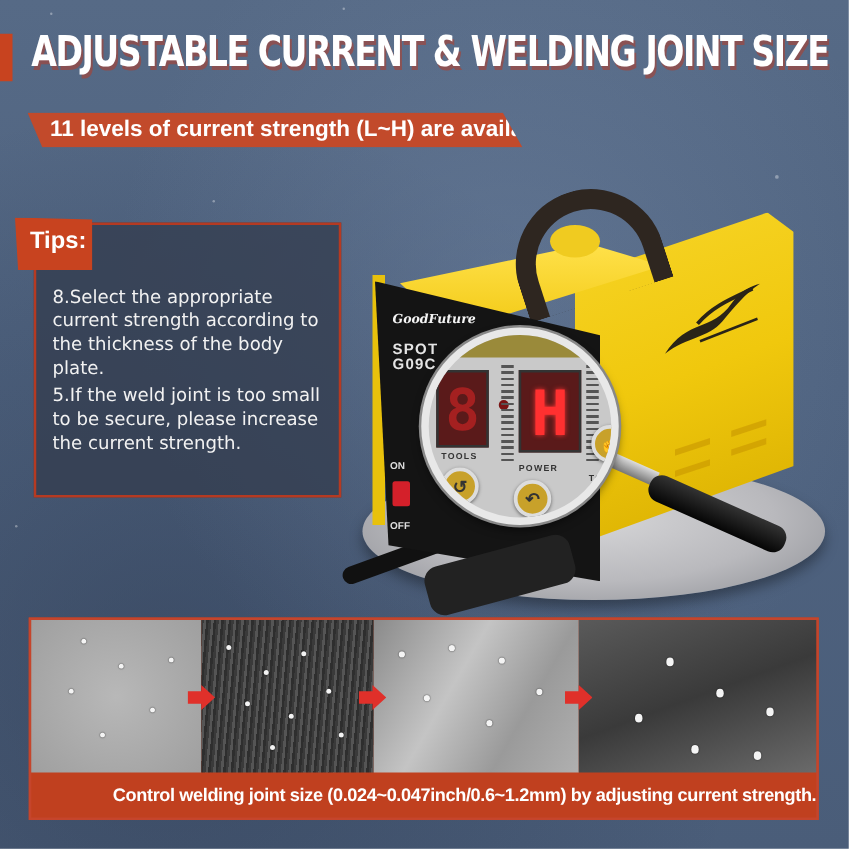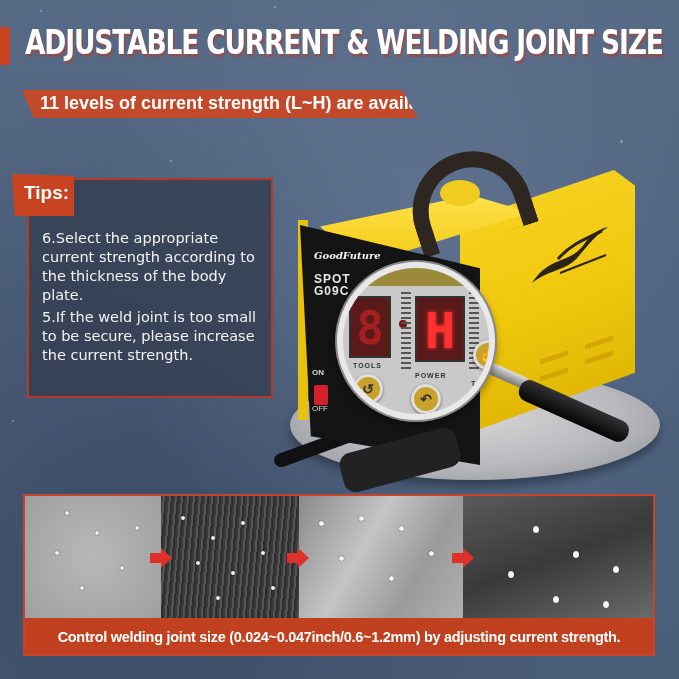--- a/index.html
+++ b/index.html
@@ -41,21 +41,21 @@
   .front{position:absolute;left:10px;top:85px;width:180px;height:240px;background:#141414;
     clip-path:polygon(0 0,100% 18%,100% 100%,6% 88%)}
   .front-yellow{position:absolute;left:8px;top:80px;width:10px;height:200px;background:#e8c10c}
   .handle{position:absolute;left:118px;top:12px;width:120px;height:90px;border:16px solid #2e2620;
     border-bottom:none;border-radius:60px 60px 0 0;transform:rotate(-18deg)}
   .handle-cap{position:absolute;left:150px;top:40px;width:40px;height:26px;border-radius:50%;background:#f0cb20}
   .brand{position:absolute;left:24px;top:110px;color:#f4f4f4;font-family:"DejaVu Serif",serif;font-style:italic;font-weight:bold;font-size:10px}
   .model{position:absolute;left:24px;top:133px;color:#e5e5e5;font-weight:bold;font-size:12px;line-height:12px;letter-spacing:1px}
   .onoff{position:absolute;left:22px;top:228px;color:#ddd;font-size:8px;font-weight:bold}
   .switch{position:absolute;left:24px;top:245px;width:14px;height:20px;background:#d4202a;border-radius:2px}
-  .off{position:absolute;left:22px;top:264px;color:#ddd;font-size:8px;font-weight:normal}
+  .off{position:absolute;left:22px;top:276px;color:#ddd;font-size:8px;font-weight:bold}
   .logo-swoosh{position:absolute;left:240px;top:85px;width:80px;height:60px}
   .vent{position:absolute;width:28px;height:5px;background:rgba(200,150,0,.6);transform:skewY(-18deg)}
   .cable{position:absolute;left:-20px;top:290px;width:150px;height:14px;background:#111;border-radius:8px;transform:rotate(-20deg)}
   .cable2{position:absolute;left:50px;top:300px;width:120px;height:40px;background:#222;border-radius:12px;transform:rotate(-15deg)}
 
   
   .lens{position:absolute;left:337px;top:262px;width:158px;height:158px;border-radius:50%;
     border:6px solid #e8e8e8;box-shadow:0 0 0 2px #888,0 4px 8px rgba(0,0,0,.5);
     background:#c9c9c9;overflow:hidden}
   .lens-handle{position:absolute;left:520px;top:376px;width:118px;height:22px;background:linear-gradient(180deg,#333,#050505);
@@ -77,42 +77,42 @@
   .strip{position:absolute;left:23px;top:494px;width:632px;height:162px;border:2px solid #c5452c;background:#c0401f}
   .photo{position:absolute;top:0;height:122px}
   .p1{left:0;width:136px;background:radial-gradient(circle at 50% 50%,#b8b8b8,#9f9f9f)}
   .p2{left:136px;width:138px;background:repeating-linear-gradient(95deg,#3a3a3a 0 2px,#555 2px 4px,#2e2e2e 4px 6px)}
   .p3{left:274px;width:164px;background:linear-gradient(120deg,#8a8a8a,#c4c4c4 40%,#9a9a9a 70%,#b0b0b0)}
   .p4{left:438px;width:190px;background:linear-gradient(160deg,#5a5a5a,#3a3a3a 50%,#6a6a6a)}
   .weld{position:absolute;width:4px;height:4px;border-radius:50%;background:#f4f4f4;box-shadow:0 0 1px #000}
   .arrow{position:absolute;top:52px;width:22px;height:20px;background:#e0302a;
     clip-path:polygon(0 25%,50% 25%,50% 0,100% 50%,50% 100%,50% 75%,0 75%)}
   .caption{position:absolute;left:0;top:122px;width:100%;height:38px;color:#fff;font-weight:bold;
-    font-size:14.5px;text-align:center;line-height:38px;white-space:nowrap;letter-spacing:-.3px}
+    font-size:14.5px;text-align:right;line-height:38px;white-space:nowrap;letter-spacing:-.3px}
 </style>
 </head>
 <body>
 
 <div class="speck" style="left:40px;top:10px;width:2px;height:2px"></div>
 <div class="speck" style="left:274px;top:6px;width:2px;height:2px"></div>
 <div class="speck" style="left:170px;top:160px;width:2px;height:2px"></div>
 <div class="speck" style="left:620px;top:140px;width:3px;height:3px"></div>
 <div class="speck" style="left:12px;top:420px;width:2px;height:2px"></div>
 
 <div class="title-bar"></div>
 <div class="title">ADJUSTABLE CURRENT &amp; WELDING JOINT SIZE</div>
 <div class="subtitle">
   <span>11 levels of current strength (L~H) are available.</span>
 </div>
 
 <div class="tips"></div>
 <div class="tips-tag">
   <span>Tips:</span>
 </div>
-<div class="tip" style="top:229px">6.Select the appropriate current strength according to the thickness of the body plate.</div>
+<div class="tip" style="top:229px">8.Select the appropriate current strength according to the thickness of the body plate.</div>
 <div class="tip" style="top:308px">5.If the weld joint is too small to be secure, please increase the current strength.</div>
 
 <div class="machine">
   <div class="platform"></div>
   <div class="cable"></div>
   <div class="body-side"></div>
   <div class="vent" style="left:295px;top:200px"></div>
   <div class="vent" style="left:295px;top:215px"></div>
   <div class="vent" style="left:250px;top:215px"></div>
   <div class="vent" style="left:250px;top:232px"></div>

